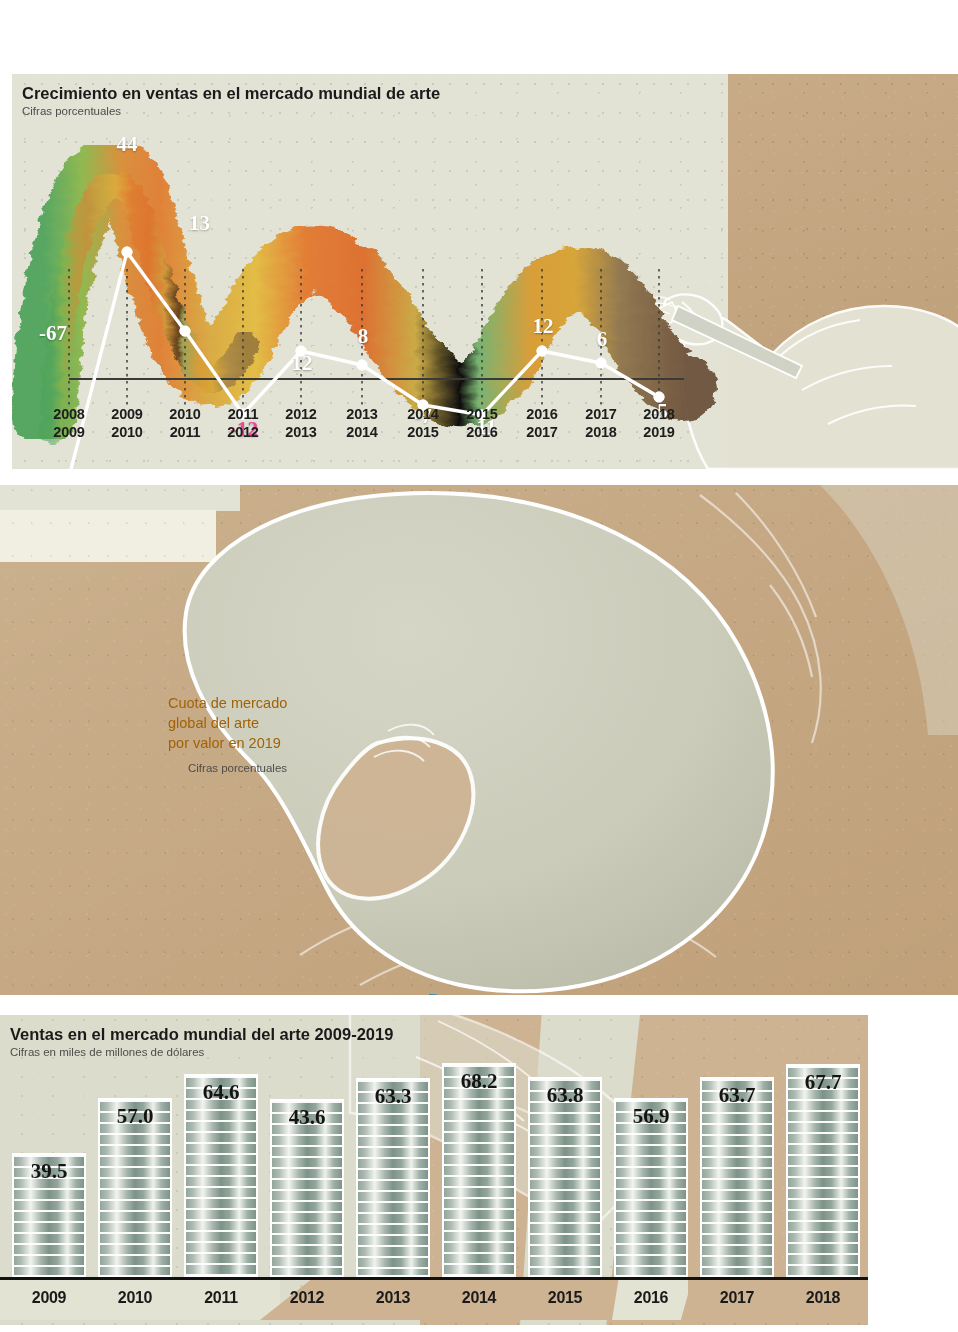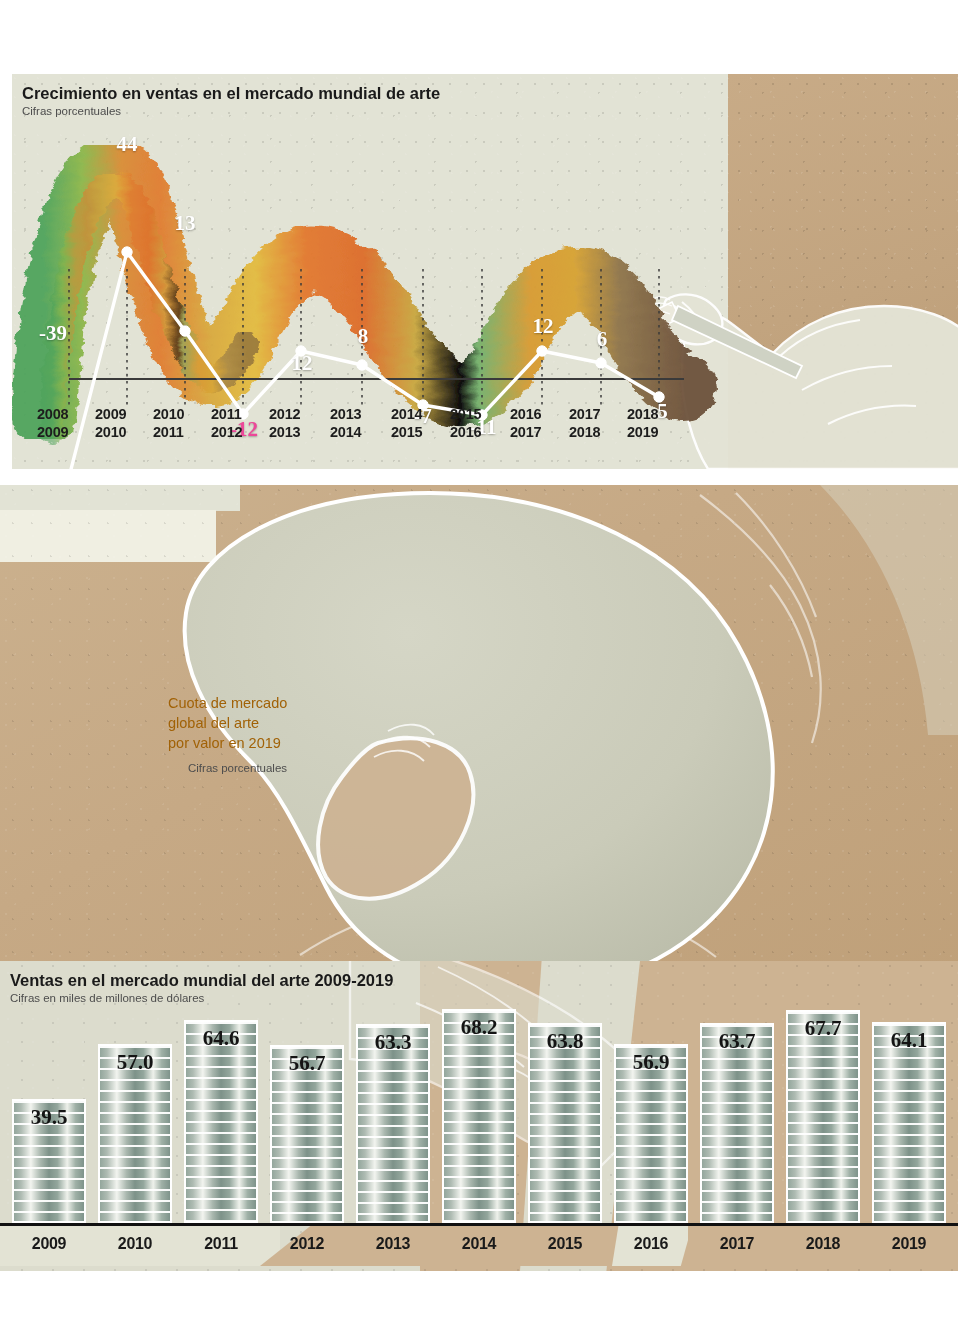--- a/index.html
+++ b/index.html
@@ -46,21 +46,21 @@
       radial-gradient(circle at 31% 81%, #000 0 1px, transparent 1px);
     background-size: 23px 19px, 31px 27px, 17px 29px, 41px 23px; }
 
   .p1-title { position: absolute; left: 10px; top: 10px; font-size: 16.5px; font-weight: bold; color: #1a1a1a; }
   .p1-sub   { position: absolute; left: 10px; top: 31px; font-size: 11.5px; color: #4d4d4d; }
 
   .p1-plot { position: absolute; left: 0; top: 0; width: 716px; height: 395px; }
 
   .xlabels { position: absolute; left: 0; top: 331px; width: 716px; height: 56px; }
   .xlab {
-    position: absolute; width: 64px; 
+    position: absolute; width: 64px; text-align: center;
     font-size: 14.5px; font-weight: bold; color: #1d1d1d; line-height: 18px;
     letter-spacing: -0.2px;
   }
 
   
   .panel2 { position: absolute; left: 0; top: 485px; width: 958px; height: 510px; overflow: hidden; }
   .p2-bgA { position:absolute; left:0; top:0; width:958px; height:510px;
             background: linear-gradient(150deg,#cbb18e 0%, #c6a985 40%, #bfa079 100%); }
   .p2-white-band { position:absolute; left:0; top:25px; width:216px; height:52px; background:#f0efe2; }
   .p2-top-band { position:absolute; left:0; top:0; width:240px; height:26px; background:#e2e3d5; }
@@ -68,21 +68,21 @@
     background-image:
       radial-gradient(circle at 22% 42%, #fff 0 1px, transparent 1px),
       radial-gradient(circle at 67% 16%, #000 0 1px, transparent 1px),
       radial-gradient(circle at 41% 77%, #fff 0 1px, transparent 1px);
     background-size: 27px 21px, 19px 33px, 37px 25px; }
 
   .palette-title { position: absolute; font-size: 14.5px; font-weight: normal; color: #a16207; line-height: 20px; }
   .palette-sub   { position: absolute; font-size: 11.5px; color: #4d4d4d; }
 
   
-  .panel3 { position: absolute; left: 0; top: 961px; width: 958px; height: 310px; overflow: hidden; }
+  .panel3 { position: absolute; left: 0; top: 1015px; width: 868px; height: 310px; overflow: hidden; }
   .p3-bgA { position:absolute; left:0; top:0; width:958px; height:310px; background:#cdb392; }
   .p3-bgB { position:absolute; left:0; top:0; width:420px; height:310px; background:#dcdccd; }
   .p3-bgC { position:absolute; left:520px; top:0; width:120px; height:310px; background:#dcdccd;
             clip-path: polygon(18% 0, 100% 0, 72% 100%, 0 100%); }
   .p3-noise { position:absolute; inset:0; opacity:.08;
     background-image:
       radial-gradient(circle at 33% 52%, #fff 0 1px, transparent 1px),
       radial-gradient(circle at 71% 26%, #000 0 1px, transparent 1px);
     background-size: 25px 23px, 31px 19px; }
 
@@ -225,23 +225,23 @@
         <circle cx="289" cy="277" r="5.2"></circle>
         <circle cx="350" cy="291" r="5.2"></circle>
         <circle cx="411" cy="331" r="5.2"></circle>
         <circle cx="470" cy="341" r="5.2"></circle>
         <circle cx="530" cy="277" r="5.2"></circle>
         <circle cx="589" cy="289" r="5.2"></circle>
         <circle cx="647" cy="323" r="5.2"></circle>
       </g>
     </svg>
 
-    <div style="position:absolute;left:16px;top:247px;width:50px;text-align:center;font-family:'Liberation Serif',serif;font-weight:bold;font-size:21px;color:#fff;text-shadow:0 1px 2px rgba(0,0,0,.3);">-39</div>
+    <div style="position:absolute;left:16px;top:247px;width:50px;text-align:center;font-family:'Liberation Serif',serif;font-weight:bold;font-size:21px;color:#fff;text-shadow:0 1px 2px rgba(0,0,0,.3);">-67</div>
     <div style="position:absolute;left:90px;top:58px;width:50px;text-align:center;font-family:'Liberation Serif',serif;font-weight:bold;font-size:21px;color:#fff;text-shadow:0 1px 2px rgba(0,0,0,.3);">44</div>
-    <div style="position:absolute;left:148px;top:137px;width:50px;text-align:center;font-family:'Liberation Serif',serif;font-weight:bold;font-size:21px;color:#fff;text-shadow:0 1px 2px rgba(0,0,0,.3);">13</div>
+    <div style="position:absolute;left:148px;top:137px;width:50px;text-align:right;font-family:'Liberation Serif',serif;font-weight:bold;font-size:21px;color:#fff;text-shadow:0 1px 2px rgba(0,0,0,.3);">13</div>
     <div style="position:absolute;left:205px;top:343px;width:54px;text-align:center;font-family:'Liberation Serif',serif;font-weight:bold;font-size:21px;color:#ec4899;text-shadow:0 1px 2px rgba(0,0,0,.3);">-12</div>
     <div style="position:absolute;left:265px;top:277px;width:50px;text-align:center;font-family:'Liberation Serif',serif;font-weight:bold;font-size:21px;color:#fff;text-shadow:0 1px 2px rgba(0,0,0,.3);">12</div>
     <div style="position:absolute;left:326px;top:250px;width:50px;text-align:center;font-family:'Liberation Serif',serif;font-weight:bold;font-size:21px;color:#fff;text-shadow:0 1px 2px rgba(0,0,0,.3);">8</div>
     <div style="position:absolute;left:386px;top:330px;width:50px;text-align:center;font-family:'Liberation Serif',serif;font-weight:bold;font-size:21px;color:#fff;text-shadow:0 1px 2px rgba(0,0,0,.3);">-7</div>
     <div style="position:absolute;left:444px;top:341px;width:54px;text-align:center;font-family:'Liberation Serif',serif;font-weight:bold;font-size:21px;color:#fff;text-shadow:0 1px 2px rgba(0,0,0,.3);">-11</div>
     <div style="position:absolute;left:506px;top:240px;width:50px;text-align:center;font-family:'Liberation Serif',serif;font-weight:bold;font-size:21px;color:#fff;text-shadow:0 1px 2px rgba(0,0,0,.3);">12</div>
     <div style="position:absolute;left:565px;top:253px;width:50px;text-align:center;font-family:'Liberation Serif',serif;font-weight:bold;font-size:21px;color:#fff;text-shadow:0 1px 2px rgba(0,0,0,.3);">6</div>
     <div style="position:absolute;left:622px;top:325px;width:50px;text-align:center;font-family:'Liberation Serif',serif;font-weight:bold;font-size:21px;color:#fff;text-shadow:0 1px 2px rgba(0,0,0,.3);">-5</div>
 
     <div class="xlabels">
@@ -440,21 +440,21 @@
       <div class="bar-col" style="left:528px;width:74px;height:200px;"></div>
       <div class="bar-col" style="left:614px;width:74px;height:179px;"></div>
       <div class="bar-col" style="left:700px;width:74px;height:200px;"></div>
       <div class="bar-col" style="left:786px;width:74px;height:213px;"></div>
       <div class="bar-col" style="left:872px;width:74px;height:201px;"></div>
     </div>
 
     <div class="bar-val" style="left:12px;width:74px;top:144px;">39.5</div>
     <div class="bar-val" style="left:98px;width:74px;top:89px;">57.0</div>
     <div class="bar-val" style="left:184px;width:74px;top:65px;">64.6</div>
-    <div class="bar-val" style="left:270px;width:74px;top:90px;">56.7</div>
+    <div class="bar-val" style="left:270px;width:74px;top:90px;">43.6</div>
     <div class="bar-val" style="left:356px;width:74px;top:69px;">63.3</div>
     <div class="bar-val" style="left:442px;width:74px;top:54px;">68.2</div>
     <div class="bar-val" style="left:528px;width:74px;top:68px;">63.8</div>
     <div class="bar-val" style="left:614px;width:74px;top:89px;">56.9</div>
     <div class="bar-val" style="left:700px;width:74px;top:68px;">63.7</div>
     <div class="bar-val" style="left:786px;width:74px;top:55px;">67.7</div>
     <div class="bar-val" style="left:872px;width:74px;top:67px;">64.1</div>
 
     <div class="axis-line"></div>
     <div class="axis-band">

